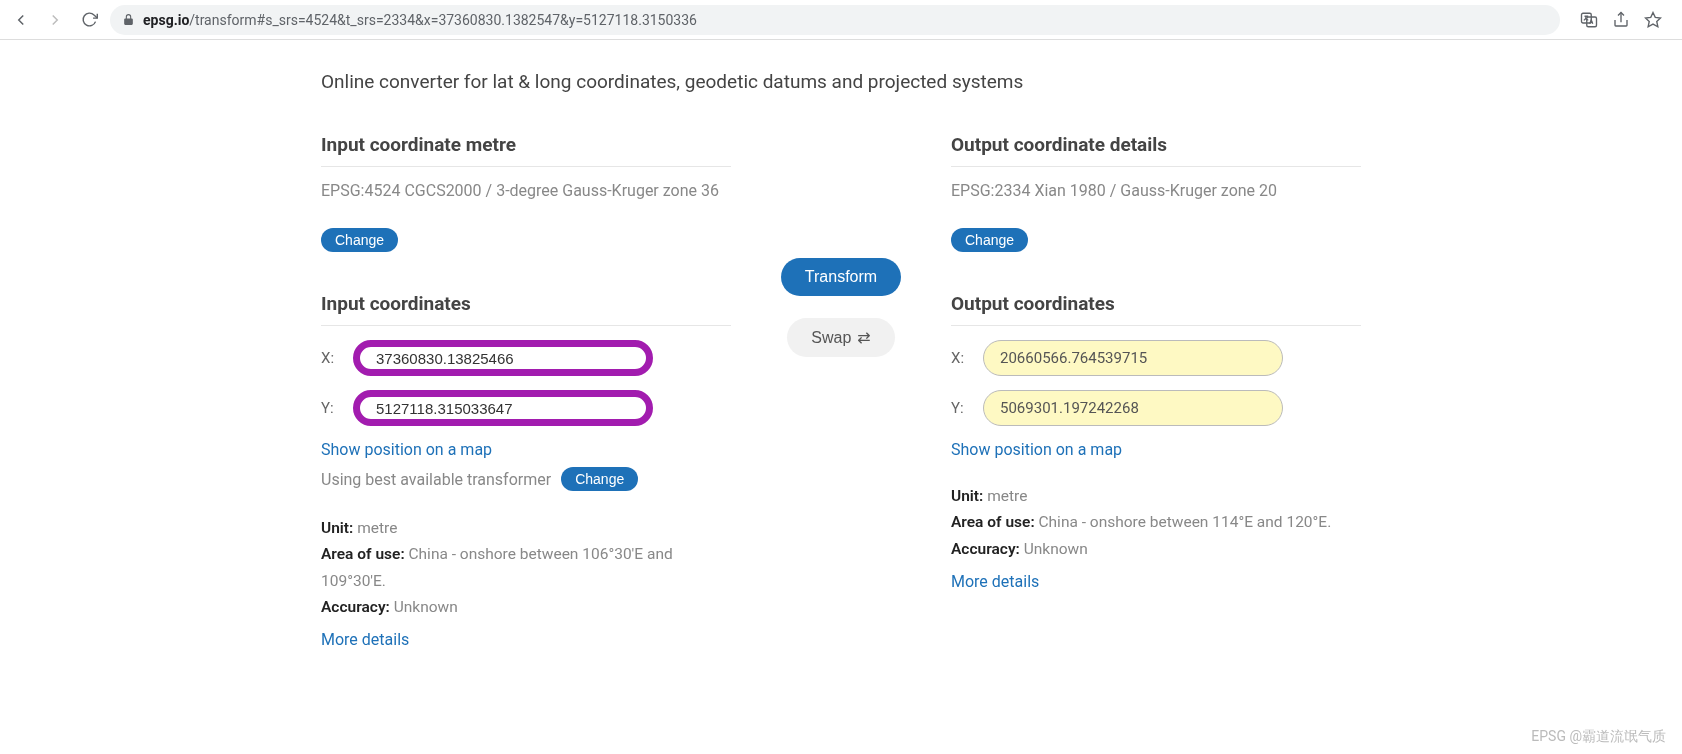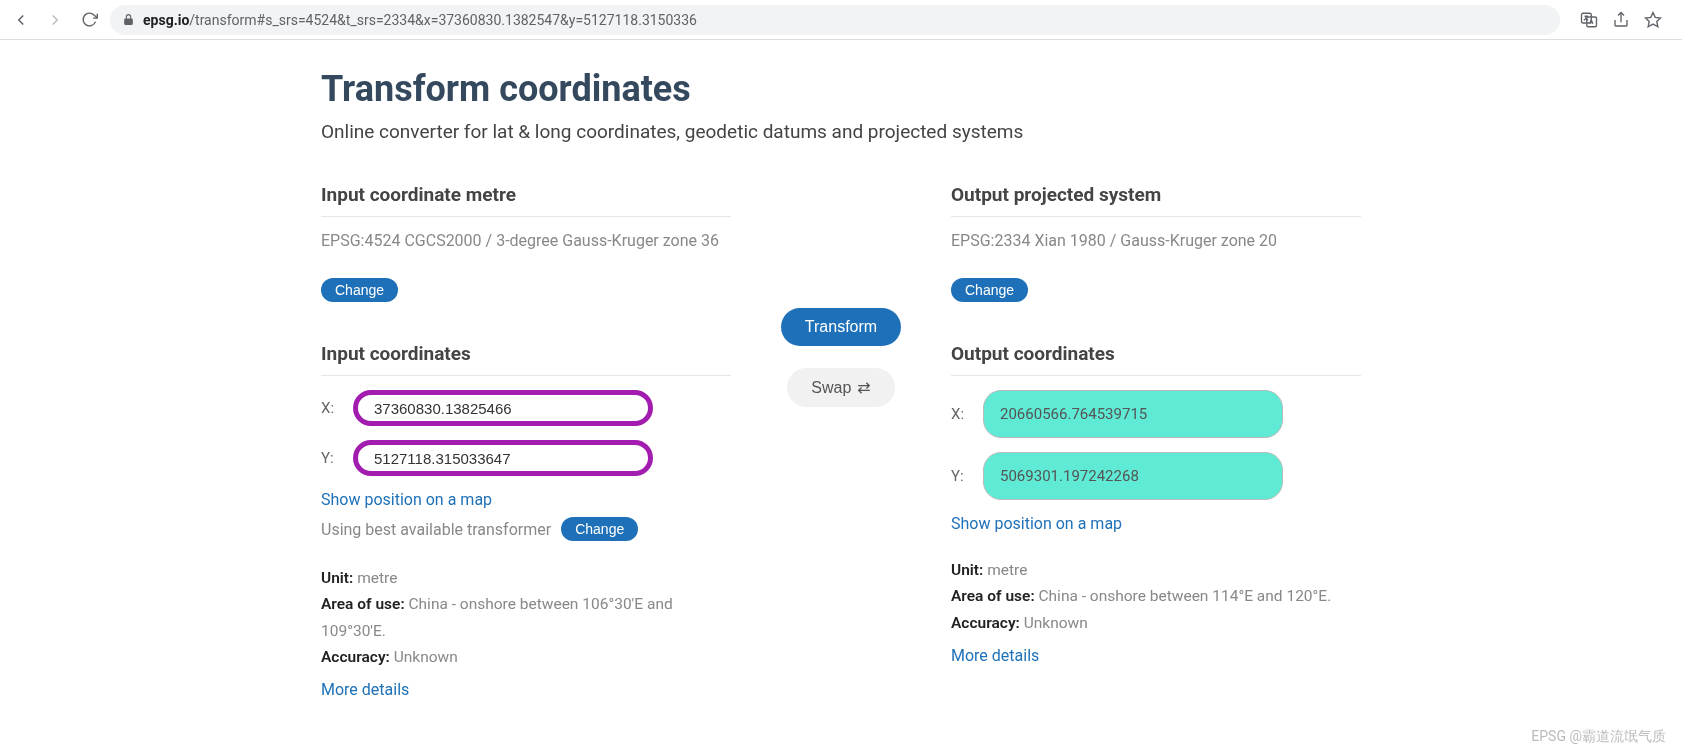--- a/index.html
+++ b/index.html
@@ -22,22 +22,22 @@
   .crs-row { display: flex; flex-wrap: wrap; align-items: center; gap: 28px; margin-bottom: 30px; }
   .crs-name { color: #888; font-size: 16px; }
   .pill { background: #1e71b8; color: #fff; border: none; border-radius: 14px; padding: 4px 14px; font-size: 14px; cursor: pointer; }
 
   .middle-col { display: flex; flex-direction: column; align-items: center; gap: 22px; padding-top: 125px; }
   .btn-primary { background: #1e71b8; color: #fff; border: none; border-radius: 22px; padding: 10px 24px; font-size: 16px; cursor: pointer; }
   .btn-secondary { background: #f1f1f1; color: #555; border: none; border-radius: 22px; padding: 10px 24px; font-size: 16px; cursor: pointer; display: flex; align-items: center; gap: 6px; }
 
   .coord-row { display: flex; align-items: center; gap: 14px; margin-bottom: 14px; }
   .coord-label { width: 18px; color: #666; font-size: 15px; }
-  .coord-input { flex: 0 0 300px; height: 36px; border: 5px solid #a21caf; border-radius: 18px; padding: 0 16px; font-size: 15px; color: #333; background: #fff; }
-  .coord-output { flex: 0 0 300px; height: 48px; border: 1px solid #bbb; border-radius: 18px; padding: 0 16px; font-size: 15px; color: #555; background: #5eead4; display: flex; align-items: center; }
+  .coord-input { flex: 0 0 300px; height: 36px; border: 7px solid #a21caf; border-radius: 18px; padding: 0 16px; font-size: 15px; color: #333; background: #fff; }
+  .coord-output { flex: 0 0 300px; height: 36px; border: 1px solid #bbb; border-radius: 18px; padding: 0 16px; font-size: 15px; color: #555; background: #fef9c3; display: flex; align-items: center; }
 
   .link { color: #1e71b8; font-size: 16px; text-decoration: none; cursor: pointer; display: inline-block; margin-bottom: 8px; }
   .muted-line { color: #888; font-size: 16px; display: flex; align-items: center; gap: 10px; margin-bottom: 24px; }
   .meta { font-size: 15.5px; line-height: 1.7; }
   .meta b { color: #222; font-weight: 600; margin-top: 44px; }
   .meta span { color: #888; }
 
   .watermark { position: fixed; bottom: 8px; right: 16px; color: #bbb; font-size: 14px; }
   svg { display: block; }
 </style>
@@ -87,21 +87,20 @@
     </span>
     <span>
       <svg width="18" height="18" viewBox="0 0 24 24" fill="none" stroke="currentColor" stroke-width="1.8">
           <polygon points="12 2 15 8.5 22 9.3 17 14 18.5 21 12 17.5 5.5 21 7 14 2 9.3 9 8.5 12 2"></polygon>
         </svg>
     </span>
   </div>
 </div>
 
 <div class="page">
-  <h1 class="title">Transform coordinates</h1>
   <p class="subtitle">Online converter for lat &amp; long coordinates, geodetic datums and projected systems</p>
 
   <div class="columns">
 
     <div>
       <h2 class="section-heading">Input coordinate metre</h2>
       <div class="crs-row">
         <span class="crs-name">EPSG:4524 CGCS2000 / 3-degree Gauss-Kruger zone 36</span>
         <button class="pill">Change</button>
       </div>
@@ -130,21 +129,21 @@
 
     <div class="middle-col">
       <button class="btn-primary">Transform</button>
       <button class="btn-secondary">
         <span>Swap</span>
         <span>⇄</span>
       </button>
     </div>
 
     <div>
-      <h2 class="section-heading">Output projected system</h2>
+      <h2 class="section-heading">Output coordinate details</h2>
       <div class="crs-row">
         <span class="crs-name">EPSG:2334 Xian 1980 / Gauss-Kruger zone 20</span>
         <button class="pill">Change</button>
       </div>
 
       <h2 class="section-heading" style="margin-top:40px">Output coordinates</h2>
       <div class="coord-row">
         <span class="coord-label">X:</span>
         <div class="coord-output">20660566.764539715</div>
       </div>

